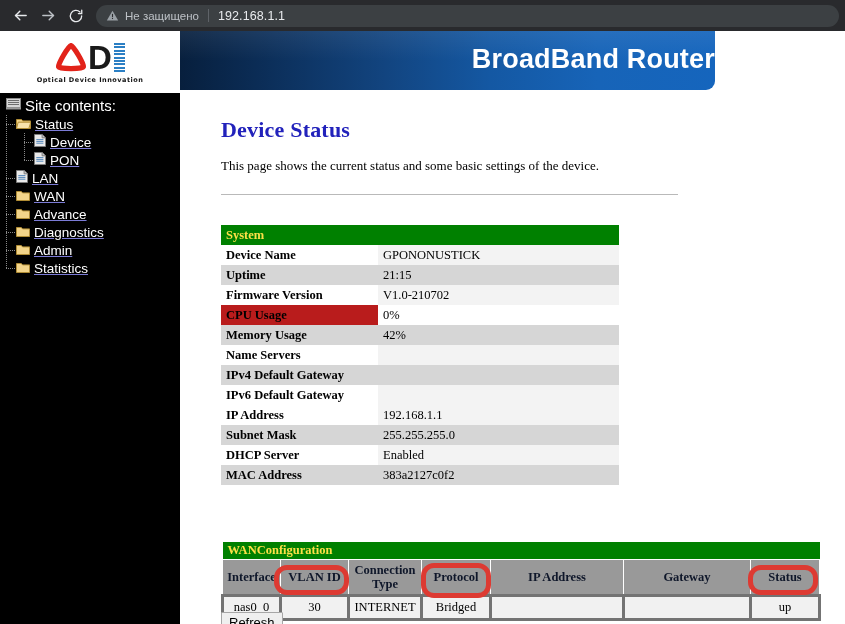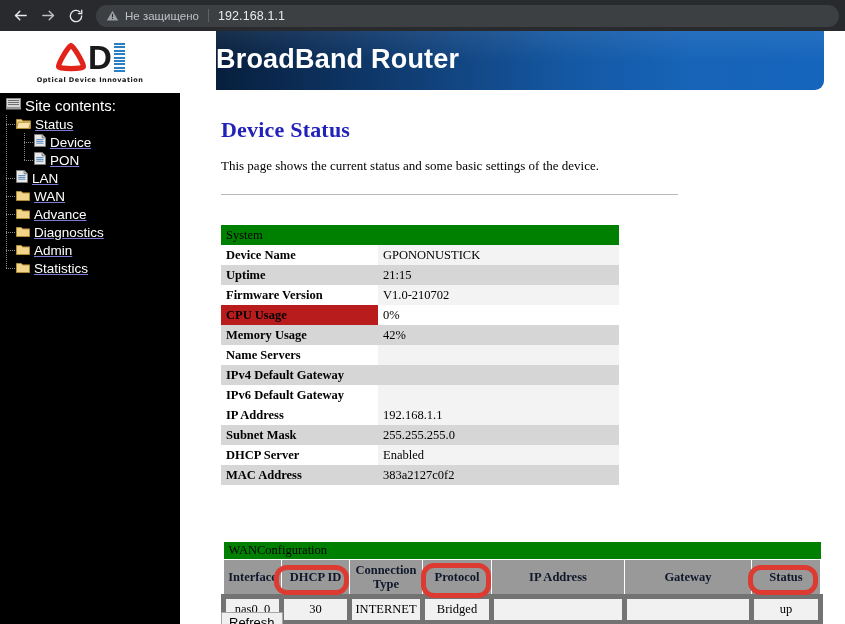--- a/index.html
+++ b/index.html
@@ -201,30 +201,29 @@
   
   #content {
     position: absolute;
     left: 180px; top: 0;
     width: 665px; height: 593px;
     background: #ffffff;
   }
   #banner {
     position: absolute;
     left: 0; top: 0;
-    width: 608px; height: 59px;
+    width: 535px; height: 59px;
     background: linear-gradient(to right,
       #071f3d 0%, #0b2c55 14%, #12447f 38%,
       #1458a3 58%, #1764b8 78%, #1565bd 100%);
     border-bottom-right-radius: 9px;
     display: flex;
     align-items: center;
-    justify-content: flex-start;
+    justify-content: flex-end;
     overflow: hidden;
-    margin-left: 36px;
   }
   #banner::after {
     content: "";
     position: absolute;
     left: 0; top: 0; right: 0; height: 50%;
     background: linear-gradient(to bottom, rgba(255,255,255,0.07), rgba(255,255,255,0));
     pointer-events: none;
   }
   #banner-title {
     color: #ffffff;
@@ -273,22 +272,22 @@
     font-size: 12.5px;
     table-layout: fixed;
   }
   table.statustbl td {
     padding: 2px 0 2px 5px;
     vertical-align: middle;
     height: 16px;
   }
   td.sect {
     background: #008000;
-    color: #000000;
-    font-weight: normal;
+    color: #fde047;
+    font-weight: bold;
     font-size: 12.5px;
     padding: 1px 0 1px 5px;
   }
   td.lbl { font-weight: bold; color: #000000; }
   td.val { color: #000000; }
   .rw-white td.lbl { background: #ffffff; }
   .rw-white td.val { background: #f3f3f3; }
   .rw-gray  td.lbl { background: #d6d6d6; }
   .rw-gray  td.val { background: #d6d6d6; }
   .rw-whitev td.lbl { background: #b91c1c; }
@@ -317,21 +316,21 @@
     border: 1px solid #ffffff;
     padding: 3px 2px;
     line-height: 1.12;
   }
   #wan-table td.wcell {
     background: #f1f1f1;
     font-family: "Liberation Serif", serif;
     font-size: 12.5px;
     color: #000000;
     text-align: center;
-    border: 5px solid #737373;
+    border: 3px solid #737373;
     padding: 3px 2px;
     height: 15px;
   }
   #refresh-button {
     position: absolute;
     left: 41px; top: 522px;
     font-family: "Liberation Sans", sans-serif;
     font-size: 13px;
     background: #efefef;
     border: 1px solid #a6a6a6;
@@ -626,21 +625,21 @@
             <col style="width:133px">
             <col style="width:127px">
             <col style="width:69px">
         </colgroup>
         <tbody>
           <tr>
             <td class="sect" colspan="7">WANConfiguration</td>
           </tr>
           <tr>
             <th>Interface</th>
-            <th>DHCP ID</th>
+            <th>VLAN ID</th>
             <th>Connection Type</th>
             <th>Protocol</th>
             <th>IP Address</th>
             <th>Gateway</th>
             <th>Status</th>
           </tr>
           <tr>
             <td class="wcell">nas0_0</td>
             <td class="wcell">30</td>
             <td class="wcell">INTERNET</td>

